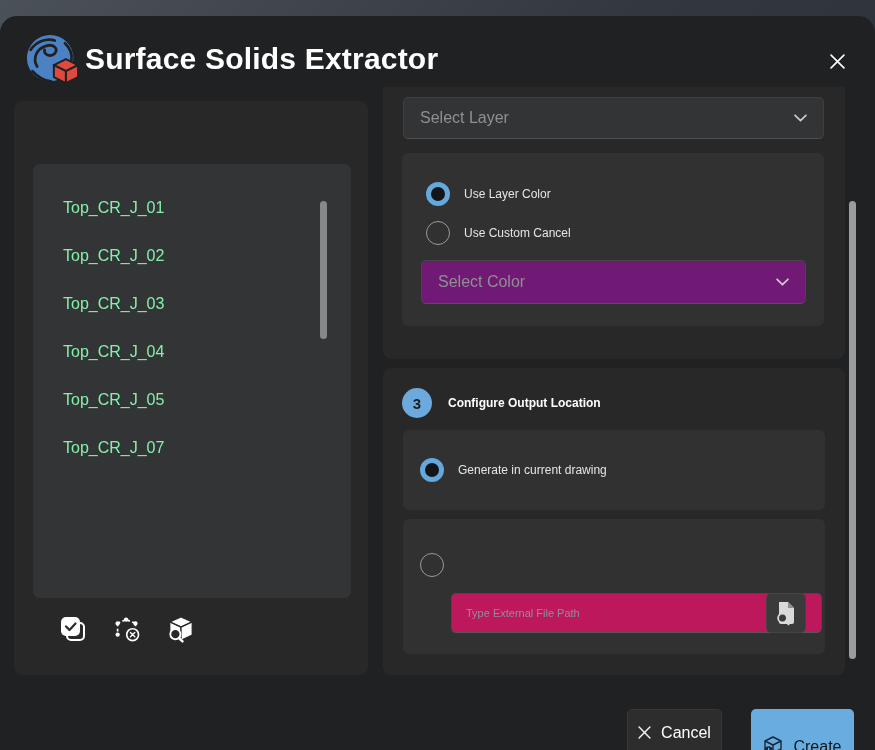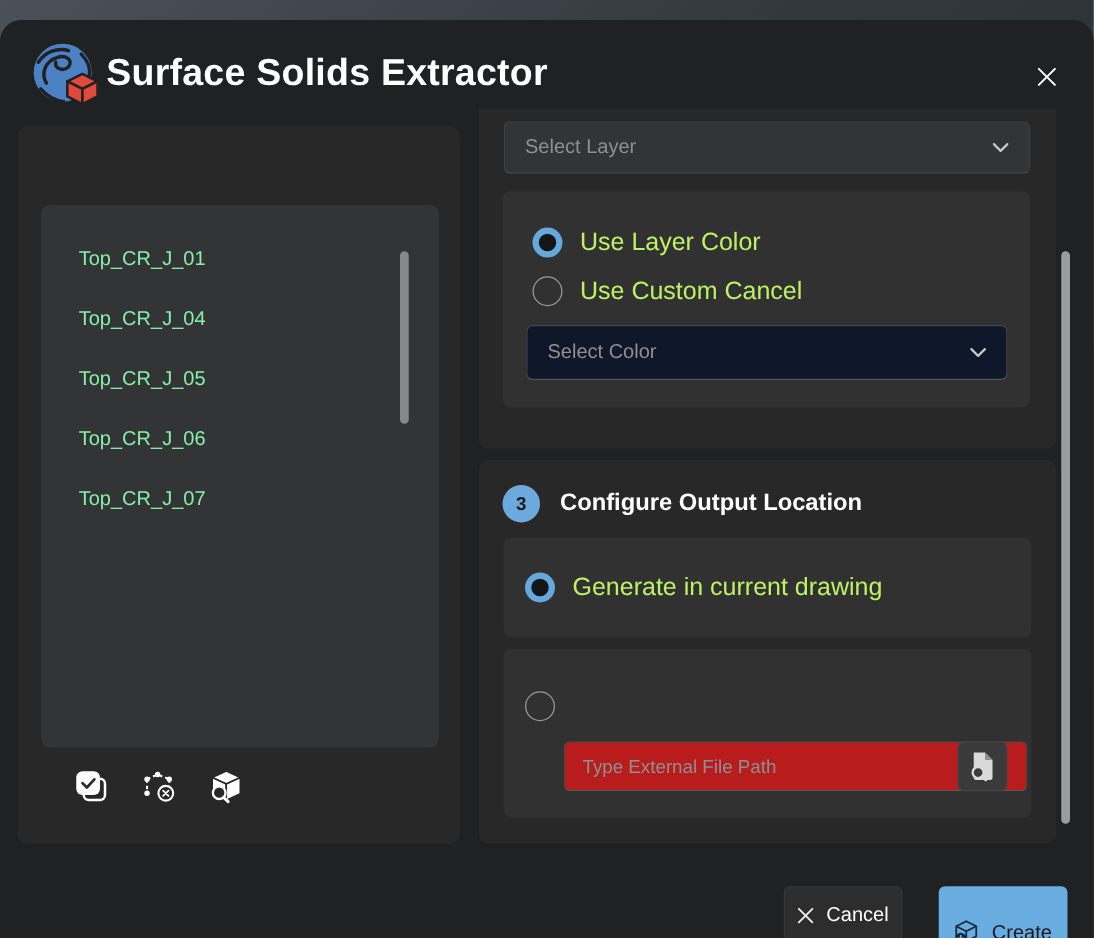--- a/index.html
+++ b/index.html
@@ -27,21 +27,21 @@
   }
   
   .panel { position:absolute; background:#282829; border-radius:8px; }
   .card  { position:absolute; background:#313132; border-radius:6px; }
   .step-header { position:absolute; display:flex; align-items:center; gap:16px; }
   .step-circle {
     width:30px; height:30px; border-radius:50%; background:#6CA9DC;
     color:#1b1c1e; font-size:15px; font-weight:700;
     display:flex; align-items:center; justify-content:center; flex:0 0 auto;
   }
-  .step-title { font-size:19px; font-weight:700; color:#fff;text-align:center; }
+  .step-title { font-size:12px; font-weight:700; color:#fff;text-align:center; }
   
   .left-panel { left:14px; top:85px; width:354px; height:574px; }
   .left-panel .step-header { left:31px; top:104px; }
   .listbox {
     position:absolute; left:19px; top:63px; width:318px; height:434px;
     background:#333436; border-radius:7px; padding-top:20px; overflow:hidden;
   }
   .list-item {
     height:48px; line-height:48px; padding-left:30px;
     font-size:16px; color:#86efac; cursor:default;
@@ -64,41 +64,41 @@
   
   .layer-panel { left:0; top:-40px; width:462px; height:312px; }
   .combo {
     position:absolute; display:flex; align-items:center; justify-content:space-between;
     background:#333436; border:1px solid #3e3f41; border-bottom-color:#4c4d4f;
     border-radius:5px; padding:0 16px; cursor:pointer;
   }
   .combo .ph { font-size:16px; color:#8f9092; }
   .combo-layer { left:20px; top:50px; width:421px; height:42px; }
   .radio-card { left:19px; top:106px; width:422px; height:173px; }
-  .combo-color { left:19px; top:107px; width:385px; height:44px; background:#0f172a; border-color:#454648; border-bottom-color:#525355;gap:35px; }
+  .combo-color { left:19px; top:107px; width:385px; height:44px; background:#701a75; border-color:#454648; border-bottom-color:#525355;gap:35px; }
   .radio-row { position:absolute; display:flex; align-items:center; gap:14px; cursor:pointer; }
   .radio {
     width:24px; height:24px; border-radius:50%;
     border:1.5px solid #9a9a9c; background:transparent; flex:0 0 auto;
   }
   .radio.checked { border:5.5px solid #64A8DC; background:#141516; }
-  .radio-label { font-size:20px; color:#bef264; }
+  .radio-label { font-size:12px; color:#e5e5e5; }
   .row-layer-color  { left:24px; top:29px; }
   .row-custom-color { left:24px; top:68px; }
   
   .output-panel { left:0; top:281px; width:462px; height:307px; }
   .output-panel .step-header { left:19px; top:20px; }
   .card-current  { left:20px; top:62px;  width:422px; height:80px;text-align:right; }
   .card-external { left:20px; top:151px; width:422px; height:135px; }
   .row-current  { left:17px; top:28px; }
   .row-external { left:17px; top:34px; }
   .path-input {
     position:absolute; left:48px; top:74px; width:371px; height:40px;
-    background:#b91c1c; border:1px solid #49494b; border-bottom-color:#565759;
-    border-radius:5px; padding:0 14px; font-size:15px; color:#e8e8e8;
+    background:#be185d; border:1px solid #49494b; border-bottom-color:#565759;
+    border-radius:5px; padding:0 14px; font-size:11px; color:#e8e8e8;
     font-family:"Liberation Sans", sans-serif; outline:none;
   }
   .path-input::placeholder { color:#8f9092; }
   .browse-btn {
     position:absolute; left:363px; top:74px; width:40px; height:40px;
     background:#3a3a3b; border:1px solid #444446; border-radius:5px;
     display:flex; align-items:center; justify-content:center; cursor:pointer;
   }
   
   .footer { position:absolute; left:0; top:659px; width:875px; height:91px; }
@@ -138,23 +138,24 @@
     </button>
   </div>
 
   <section class="panel left-panel">
     <div class="step-header">
       <span class="step-circle">1</span>
       <span class="step-title">Select Surfaces to Process</span>
     </div>
     <div class="listbox">
       <div class="list-item">Top_CR_J_01</div>
+      <div class="list-item">Top_CR_J_02</div>
+      <div class="list-item">Top_CR_J_03</div>
       <div class="list-item">Top_CR_J_04</div>
       <div class="list-item">Top_CR_J_05</div>
-      <div class="list-item">Top_CR_J_06</div>
       <div class="list-item">Top_CR_J_07</div>
       <div class="list-scroll"></div>
     </div>
     <div class="tools">
       <button class="tool-btn">
         <svg width="30" height="30" viewBox="0 0 30 30">
           <rect x="9" y="9" width="17" height="17" rx="4" fill="none" stroke="#ffffff" stroke-width="2"></rect>
           <rect x="3" y="3" width="19" height="19" rx="5" fill="#ffffff"></rect>
           <path d="M8 12.5 L11.5 16 L17.5 9.5" fill="none" stroke="#2a2a2b" stroke-width="2.2" stroke-linecap="round" stroke-linejoin="round"></path>
         </svg>

